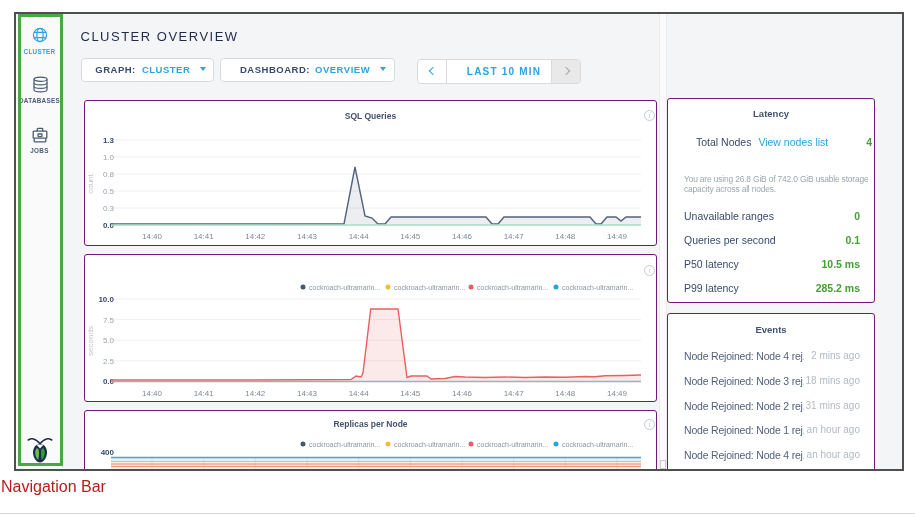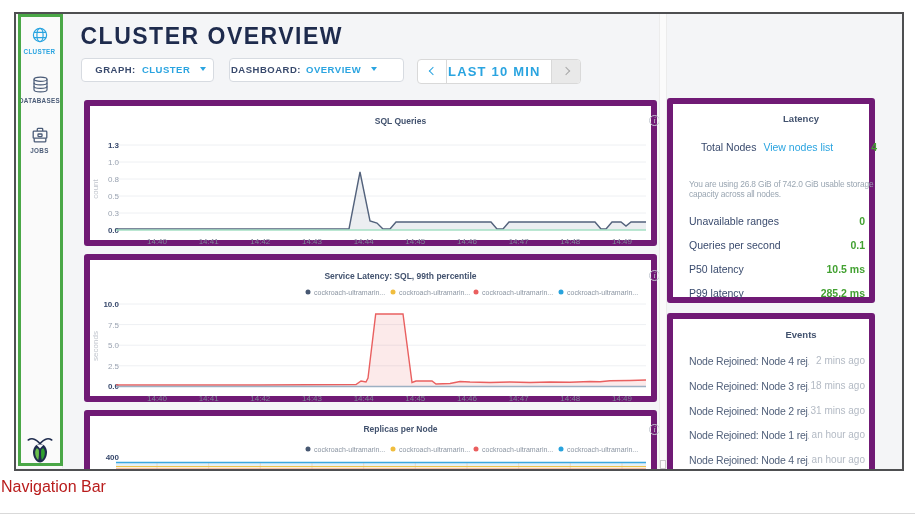--- a/index.html
+++ b/index.html
@@ -5,26 +5,26 @@
   * { margin:0; padding:0; box-sizing:border-box; }
   body { font-family:"Liberation Sans", sans-serif; background:#fff; }
   #page { position:relative; width:915px; height:517px; background:#fff; overflow:hidden; }
   .abs { position:absolute; }
   .frame { left:14px; top:12px; width:890px; height:459px; border:2px solid #4e4f51; background:#f4f5f7; overflow:hidden; }
   .nav { left:0px; top:0px; width:47px; height:454px; background:#fafafa; border-right:1px solid #e8e8e8; }
   .hilite { left:2px; top:0px; width:44.5px; height:452px; border:3px solid #4aa747; }
   .navlabel { font-size:6.3px; font-weight:bold; letter-spacing:0.3px; text-align:center; width:47px; left:0px; }
   .blue { color:#2aa4e0; }
   .slate { color:#4a5b77; }
-  .h1 { left:64.5px; top:14px; font-size:23px; line-height:17.5px; font-weight:bold; letter-spacing:1.5px; color:#1e2b4d; }
+  .h1 { left:64.5px; top:14px; font-size:13px; line-height:17.5px; font-weight:normal; letter-spacing:1.5px; color:#1e2b4d; }
   .dd { top:44px; height:24px; background:#fff; border:1px solid #d7dbe1; border-radius:4px; font-size:9.5px; font-weight:bold; letter-spacing:0.5px; line-height:22px; white-space:nowrap; }
   .ddlab { color:#394a6d; }
   .caret { display:inline-block; width:0; height:0; border-left:3.5px solid transparent; border-right:3.5px solid transparent; border-top:4.5px solid #2aa4e0; vertical-align:middle; margin-left:10px; margin-top:-2px; }
   .timebox { left:401px; top:44.5px; width:164px; height:25px; background:#fff; border:1px solid #d9d9d9; border-radius:4px; overflow:hidden; }
-  .panel { background:#fff; border:6px solid #701a75; border-radius:3px;padding-left:30px; }
+  .panel { background:#fff; border:1px solid #701a75; border-radius:3px; }
   .ptitle { font-size:8.5px; font-weight:bold; color:#42526e; text-align:center; width:100%; }
   .info { width:11px; height:11px; border:1px solid #c4cad2; border-radius:50%; color:#c4cad2; font-size:8px; line-height:9px; text-align:center; font-style:italic; font-family:"Liberation Serif",serif; }
   .srow { left:16px; width:176px; font-size:10.5px; color:#394a6d; }
   .sval { position:absolute; right:0; top:0; color:#42a131; font-weight:bold; }
   .ev { left:16px; width:176px; font-size:10.5px; letter-spacing:-0.2px; color:#53627c; white-space:nowrap; }
   .evlab { display:inline-block; max-width:120px; overflow:hidden; vertical-align:top; }
   .evt { position:absolute; right:0; top:0; color:#b3bac4; font-size:10px; letter-spacing:0; }
   .caption { left:1px; top:478px; font-size:16px; color:#b91c1c; }
 </style>
 </head>
@@ -61,26 +61,26 @@
       <path d="M25.7 7 C22 4.5 17 5.5 11.2 14.2" fill="none" stroke="#1e2b4d" stroke-width="1.6" stroke-linecap="round"></path>
       <path d="M14 10.8 C18.8 11.2 21 15.5 21 19.3 C21 24.8 17.3 29.6 14 29.6 C10.7 29.6 7 24.8 7 19.3 C7 15.5 9.2 11.2 14 10.8 Z" fill="#1e2b4d"></path>
       <path d="M10.3 11.6 L17.7 11.6 L14 15.5 Z" fill="#fafafa"></path>
       <path d="M12.8 17 C13.1 20 13 24 12.2 27 C10.6 26 9.2 22.8 9.2 19.8 C9.2 17.6 9.9 16 10.8 15.2 C11.8 15.6 12.6 16 12.8 17 Z" fill="#6abf4b"></path>
       <path d="M15.2 17 C14.9 20 15 24 15.8 27 C17.4 26 18.8 22.8 18.8 19.8 C18.8 17.6 18.1 16 17.2 15.2 C16.2 15.6 15.4 16 15.2 17 Z" fill="#2da02d"></path>
     </svg>
     <div class="abs hilite"></div>
 
     <div class="abs h1">CLUSTER OVERVIEW</div>
     <div class="abs dd" style="left:65.3px; width:133px; padding-left:13px;"><span class="ddlab">GRAPH:</span> <span class="blue" style="margin-left:3px;">CLUSTER</span><span class="caret"></span></div>
-    <div class="abs dd" style="left:213px; width:175px; padding-left:1px;"><span class="ddlab">DASHBOARD:</span> <span class="blue" style="margin-left:2px;">OVERVIEW</span><span class="caret"></span></div>
+    <div class="abs dd" style="left:204px; width:175px; padding-left:19px;"><span class="ddlab">DASHBOARD:</span> <span class="blue" style="margin-left:2px;">OVERVIEW</span><span class="caret"></span></div>
     <div class="abs timebox">
       <div class="abs" style="left:0; top:0; width:29px; height:23px; border-right:1px solid #d9d9d9;">
           <span style="position:absolute; left:12px; top:8px; width:6px; height:6px; border-left:1.5px solid #2aa4e0; border-bottom:1.5px solid #2aa4e0; transform:rotate(45deg);"></span>
         </div>
-      <div class="abs" style="left:30px; top:0; width:112px; height:23px; color:#2aa4e0; font-size:13px; font-weight:bold; letter-spacing:1.2px; line-height:23px;">LAST 10 MIN</div>
+      <div class="abs" style="left:30px; top:0; width:112px; height:23px; color:#2aa4e0; font-size:10px; font-weight:bold; letter-spacing:1.2px; text-align:center; line-height:23px;">LAST 10 MIN</div>
       <div class="abs" style="left:133px; top:0; width:31px; height:23px; background:#e9e9e9; border-left:1px solid #d9d9d9;">
           <span style="position:absolute; left:11px; top:8px; width:6px; height:6px; border-right:1.5px solid #a8a8a8; border-top:1.5px solid #a8a8a8; transform:rotate(45deg);"></span>
         </div>
     </div>
 
     <div class="abs panel" style="left:68px; top:86px; width:573px; height:146px;">
       <div class="abs ptitle" style="top:9.5px;">SQL Queries</div>
       <div class="abs info" style="left:559px; top:9px;">i</div>
       <svg class="abs" style="left:0; top:0;" width="573" height="146" viewBox="0 0 573 146">
         <g stroke="#eef0f3" stroke-width="1">
@@ -107,21 +107,20 @@
             <text x="532" y="138">14:49</text>
         </g>
         <text x="8" y="83" font-family="Liberation Sans" font-size="8" fill="#c0c5cd" transform="rotate(-90 8 83)" text-anchor="middle">count</text>
         <path d="M26 123 L259 123 L270 66 L280 115 L287 117 L293 123 L300 123 L306 116 L401 116 L407 123 L413 123 L419 116 L505 116 L511 123 L516 123 L522 116 L531 116 L536 120 L541 116 L556 116 L556 124 L26 124 Z" fill="rgba(71,88,114,0.10)"></path>
         <path d="M26 123 L259 123 L270 66 L280 115 L287 117 L293 123 L300 123 L306 116 L401 116 L407 123 L413 123 L419 116 L505 116 L511 123 L516 123 L522 116 L531 116 L536 120 L541 116 L556 116" fill="none" stroke="#53627c" stroke-width="1.4"></path>
         <path d="M26 124 H556" stroke="#a4dfc3" stroke-width="1.6"></path>
       </svg>
     </div>
 
     <div class="abs panel" style="left:68px; top:240px; width:573px; height:148px;">
-      <div class="abs ptitle" style="top:10.5px;">Service Latency: SQL, 99th percentile</div>
       <div class="abs info" style="left:559px; top:10px;">i</div>
       <svg class="abs" style="left:0; top:0;" width="573" height="148" viewBox="0 0 573 148">
         <g font-family="Liberation Sans" font-size="7" fill="#8c96a3">
           <circle cx="218" cy="32" r="2.5" fill="#475872"></circle>
             <text x="224" y="35">cockroach-ultramarin...</text>
           <circle cx="303" cy="32" r="2.5" fill="#f0bd3e"></circle>
             <text x="309" y="35">cockroach-ultramarin...</text>
           <circle cx="386" cy="32" r="2.5" fill="#ea5f5f"></circle>
             <text x="392" y="35">cockroach-ultramarin...</text>
           <circle cx="471" cy="32" r="2.5" fill="#28a3dd"></circle>

